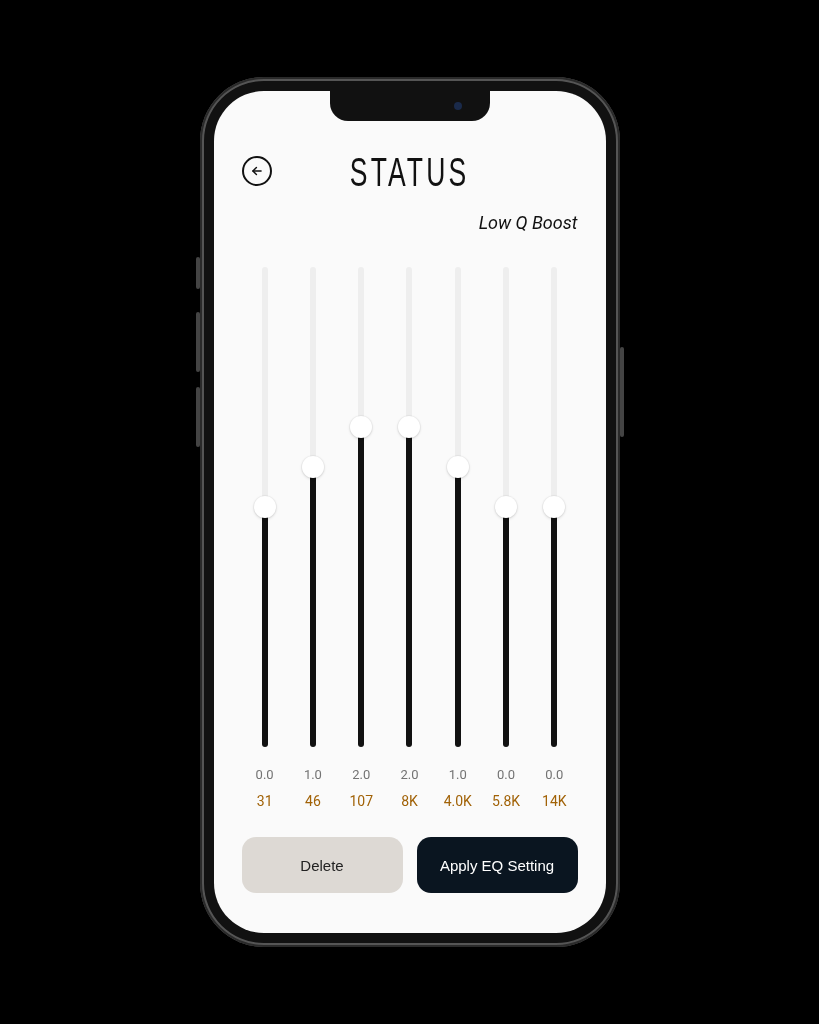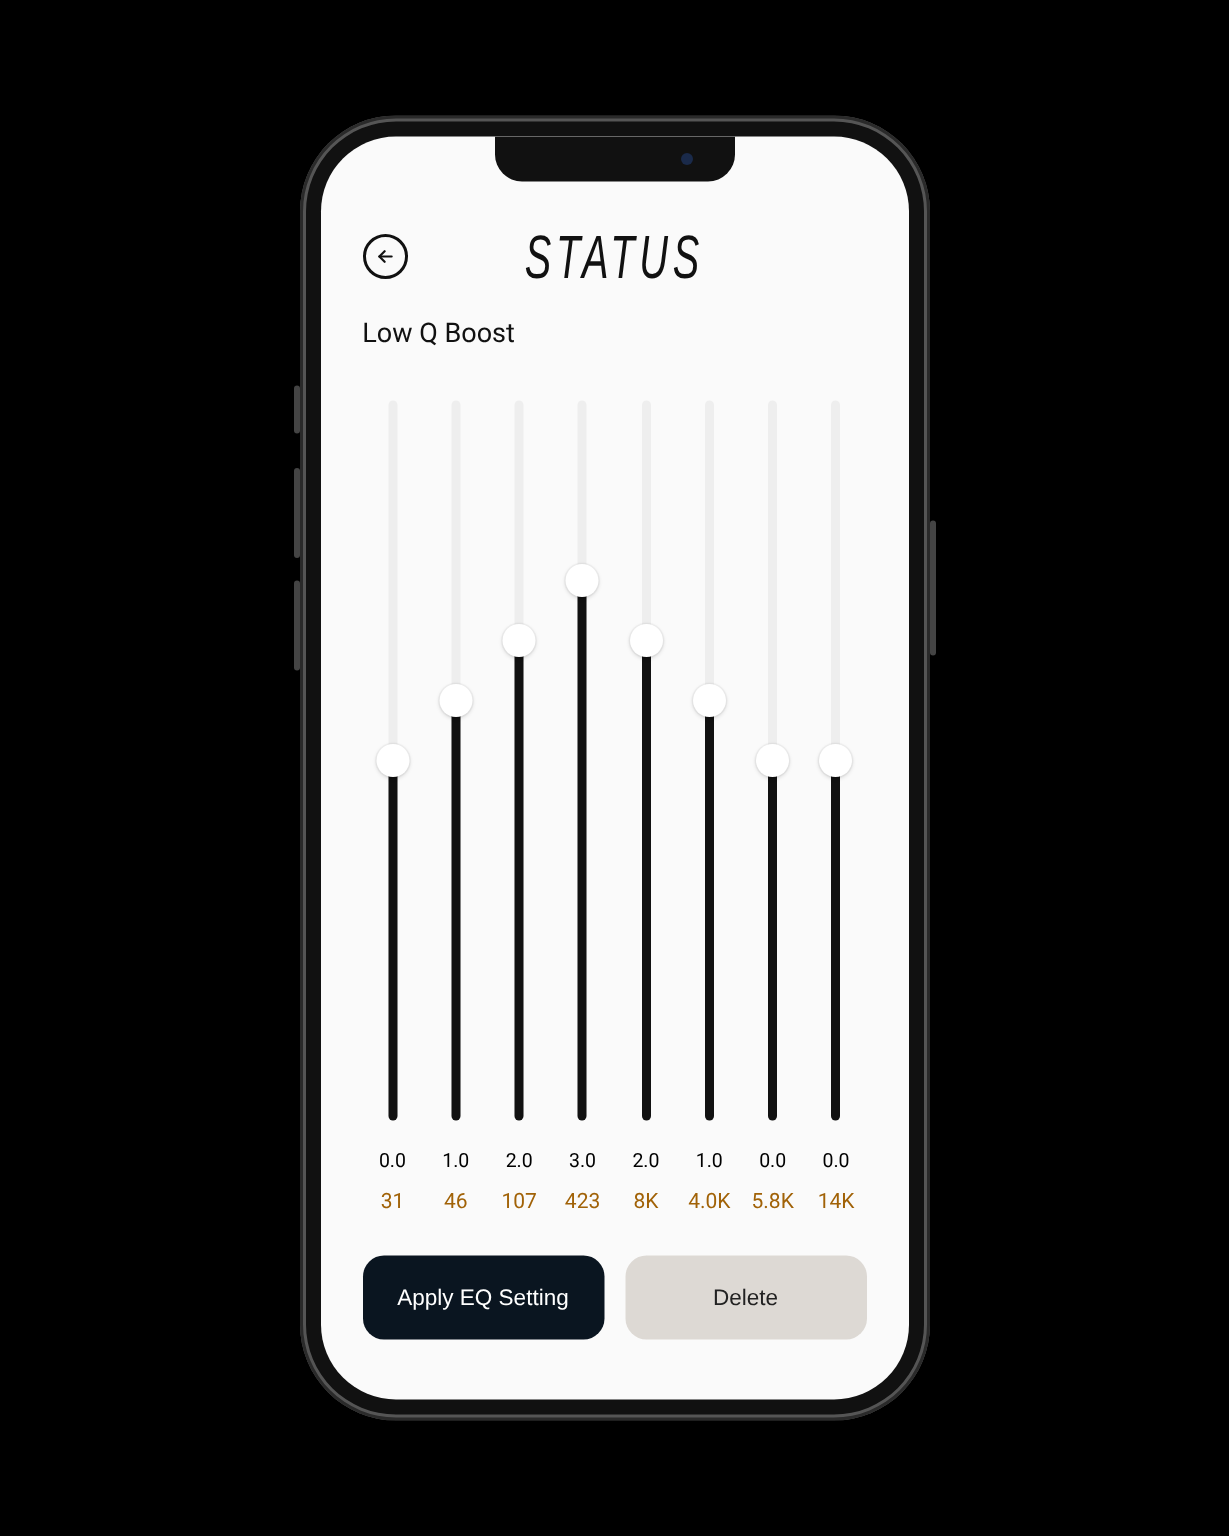--- a/index.html
+++ b/index.html
@@ -103,21 +103,20 @@
     padding: 55px 28px 30px 28px;
     display: flex;
     flex-direction: column;
   }
   .header {
     position: relative;
     display: flex;
     align-items: center;
     justify-content: center;
     height: 52px;
-    font-style: italic;
   }
   .back {
     position: absolute;
     left: 0;
     top: 10px;
     width: 30px;
     height: 30px;
     border: 2px solid #111;
     border-radius: 50%;
     display: flex;
@@ -128,25 +127,26 @@
   .back svg { width: 14px; height: 14px; }
   .title {
     font-size: 34px;
     letter-spacing: 4px;
     font-weight: 400;
     font-family: "Arial Narrow", "Helvetica Neue", sans-serif;
     transform: scaleX(0.78) scaleY(1.2);
     color: #111;
   }
   .subtitle {
-    text-align: left;
+    text-align: right;
     font-size: 18px;
     color: #111;
     margin-top: 14px;
     margin-bottom: 24px;
+    font-style: italic;
   }
   .eq {
     flex: 1;
     display: flex;
     justify-content: space-between;
     gap: 6px;
     padding: 0 2px;
   }
   .band {
     flex: 1;
@@ -183,21 +183,21 @@
     width: 22px;
     height: 22px;
     background: #fff;
     border-radius: 50%;
     transform: translate(-50%, 50%);
     box-shadow: 0 1px 3px rgba(0,0,0,0.15), 0 0 0 1px rgba(0,0,0,0.03);
     cursor: grab;
   }
   .val {
     font-size: 13px;
-    color: #000000;
+    color: #737373;
     margin-top: 6px;
     height: 18px;
   }
   .freq {
     font-size: 14px;
     color: #a16207;
     margin-top: 8px;
     height: 20px;
   }
   .actions {
@@ -282,30 +282,20 @@
                 <div class="fill" style="height:66.66666666666666%"></div>
                 <div class="thumb" style="bottom:66.66666666666666%"></div>
               </div>
             </div>
             <div class="val">2.0</div>
             <div class="freq">107</div>
           </div>
           <div class="band">
             <div class="track-wrap">
               <div class="track">
-                <div class="fill" style="height:75%"></div>
-                <div class="thumb" style="bottom:75%"></div>
-              </div>
-            </div>
-            <div class="val">3.0</div>
-            <div class="freq">423</div>
-          </div>
-          <div class="band">
-            <div class="track-wrap">
-              <div class="track">
                 <div class="fill" style="height:66.66666666666666%"></div>
                 <div class="thumb" style="bottom:66.66666666666666%"></div>
               </div>
             </div>
             <div class="val">2.0</div>
             <div class="freq">8K</div>
           </div>
           <div class="band">
             <div class="track-wrap">
               <div class="track">
@@ -332,19 +322,19 @@
                 <div class="fill" style="height:50%"></div>
                 <div class="thumb" style="bottom:50%"></div>
               </div>
             </div>
             <div class="val">0.0</div>
             <div class="freq">14K</div>
           </div>
         </div>
 
       <div class="actions">
+        <button class="btn btn-delete">Delete</button>
         <button class="btn btn-apply">Apply EQ Setting</button>
-        <button class="btn btn-delete">Delete</button>
       </div>
 
     </div>
   </div>
 </div>
 
 </body></html>

